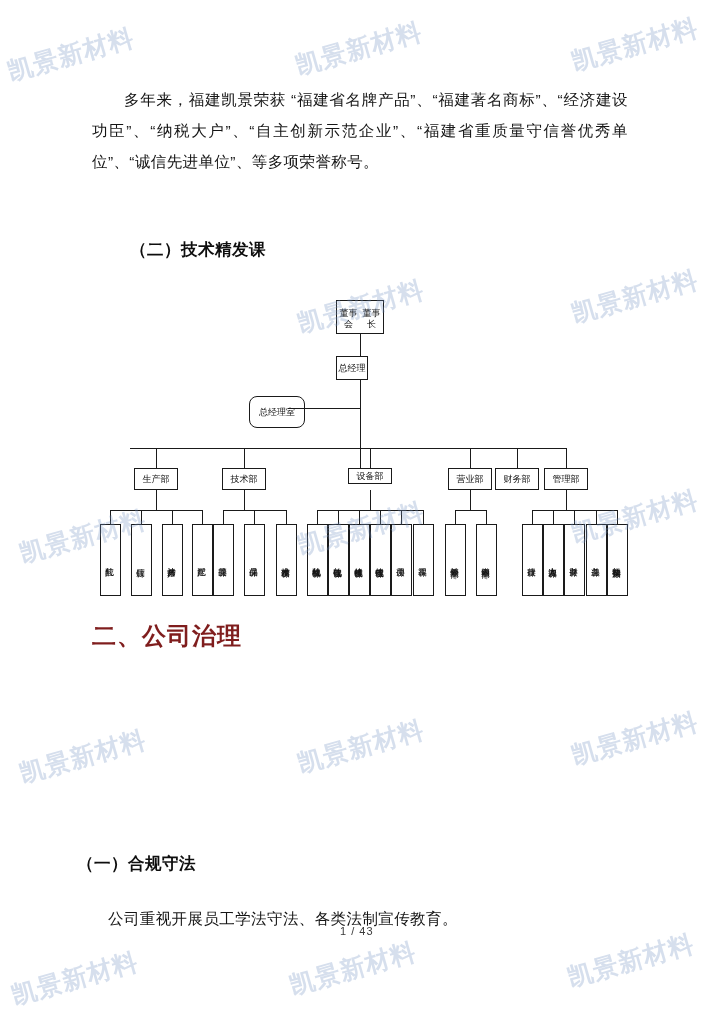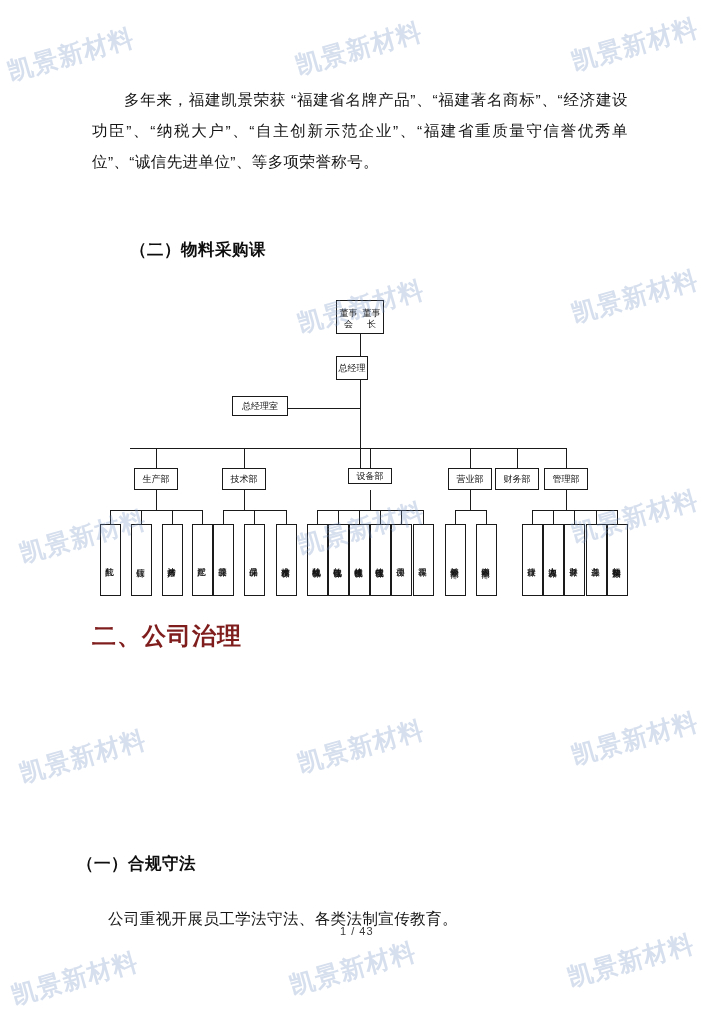--- a/index.html
+++ b/index.html
@@ -118,34 +118,34 @@
   }
 </style>
 </head>
 <body>
 
 <div class="page">
   <div class="content">
 
     <div class="para" style="left:92px; top:84px; width:536px; text-indent:32px; text-align:justify;">多年来，福建凯景荣获 “福建省名牌产品”、“福建著名商标”、“经济建设功臣”、“纳税大户”、“自主创新示范企业”、“福建省重质量守信誉优秀单位”、“诚信先进单位”、等多项荣誉称号。</div>
 
-    <div class="heading" style="left:130px; top:239px;">（二）物料采购课</div>
+    <div class="heading" style="left:130px; top:239px;">（二）技术精发课</div>
 
     <div class="chart">
 
       <div class="node two-line" style="left:336px; top:12px; width:48px; height:34px;">
         <span>董事会</span>
         <span>董事长</span>
       </div>
       <div class="ln lnv" style="left:360px; top:46px; height:22px;"></div>
 
       <div class="node" style="left:336px; top:68px; width:32px; height:24px;">总经理</div>
       <div class="ln lnv" style="left:360px; top:92px; height:91px;"></div>
 
-      <div class="node" style="left:232px; top:108px; width:56px; height:20px;">总经理室</div>
+      <div class="node" style="left:249px; top:108px; width:56px; height:32px;border-radius:8px;">总经理室</div>
       <div class="ln lnh" style="left:288px; top:120px; width:72px;"></div>
 
       <div class="ln lnh" style="left:130px; top:160px; width:436px;"></div>
 
       <div class="ln lnv" style="left:156px; top:160px; height:20px;"></div>
       <div class="ln lnv" style="left:244px; top:160px; height:20px;"></div>
       <div class="ln lnv" style="left:370px; top:160px; height:20px;"></div>
       <div class="ln lnv" style="left:470px; top:160px; height:20px;"></div>
       <div class="ln lnv" style="left:517px; top:160px; height:20px;"></div>
       <div class="ln lnv" style="left:566px; top:160px; height:20px;"></div>

